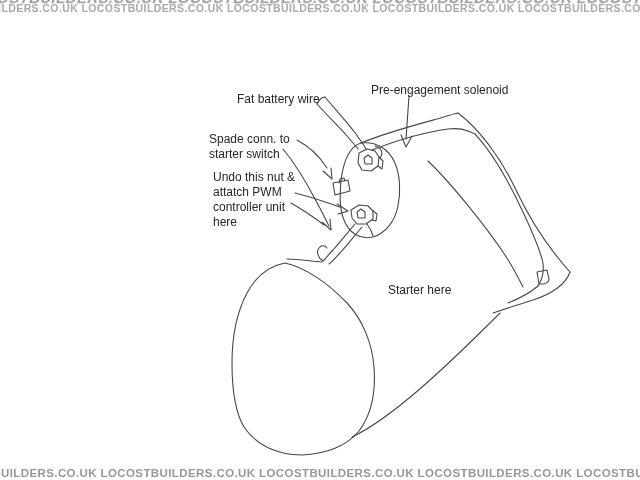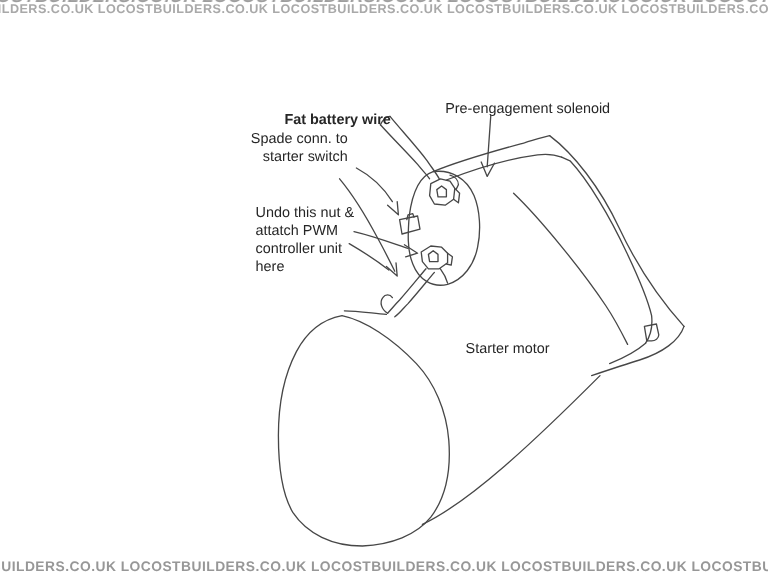--- a/index.html
+++ b/index.html
@@ -110,25 +110,25 @@
       <path d="M295 193 C312 197 328 203 340 207"></path>
       <polyline points="337,204 348,211 338,214"></polyline>
     </g>
     <g>
       <path d="M291 203 C303 210 315 218 324 225"></path>
       <polyline points="322,222 331,230 330,219"></polyline>
     </g>
   </g>
 </svg>
 
-<div class="lbl" style="left:237px;top:92px;font-weight:bold;">Fat battery wire</div>
+<div class="lbl" style="left:237px;top:92px;">Fat battery wire</div>
 <div class="lbl" style="left:371px;top:83px;">Pre-engagement solenoid</div>
-<div class="lbl" style="left:209px;top:108px;text-align:right;">Spade conn. to
+<div class="lbl" style="left:209px;top:132px;">Spade conn. to
 starter switch</div>
 <div class="lbl" style="left:213px;top:170px;">Undo this nut &amp;
 attatch PWM
 controller unit
 here</div>
-<div class="lbl" style="left:388px;top:283px;">Starter motor</div>
+<div class="lbl" style="left:388px;top:283px;">Starter here</div>
 
 <div class="wm-strip" id="wm-bottom">
   <div class="wm wm-row-bottom">LOCOSTBUILDERS.CO.UK  LOCOSTBUILDERS.CO.UK  LOCOSTBUILDERS.CO.UK  LOCOSTBUILDERS.CO.UK  LOCOSTBUILDERS.CO.UK  LOCOSTBUILDERS.CO.UK  LOCOSTBUILDERS.CO.UK</div>
 </div>
 
 </body></html>

